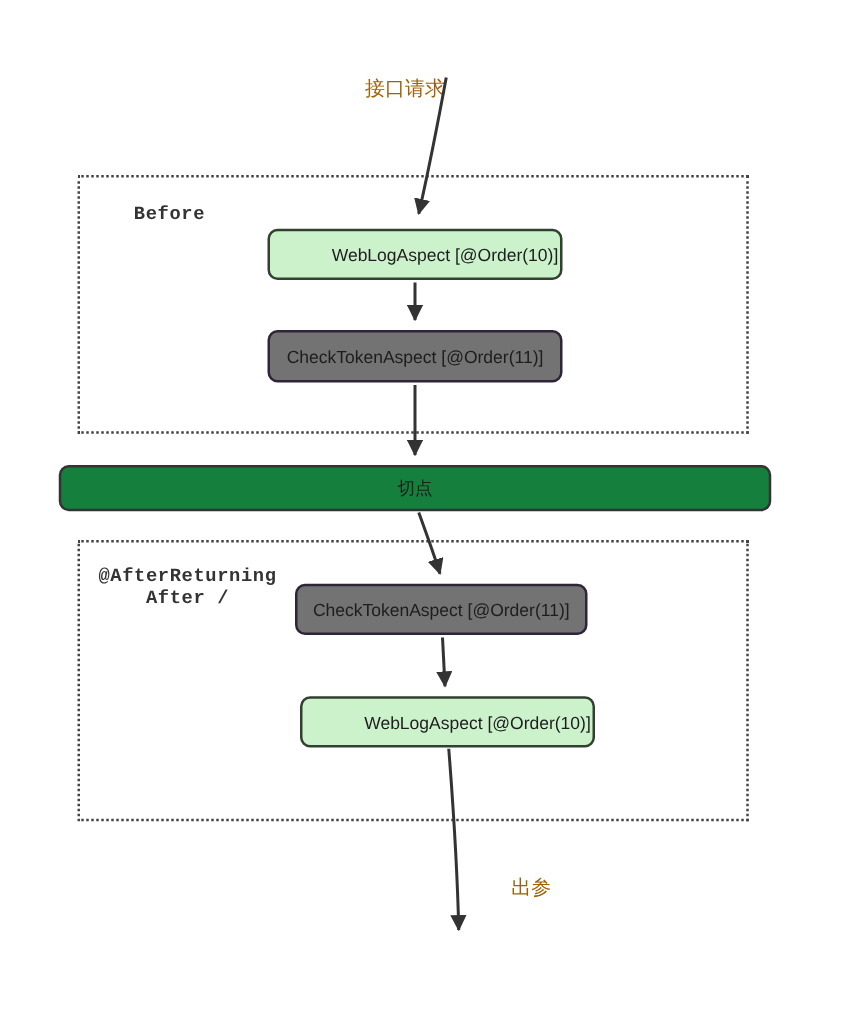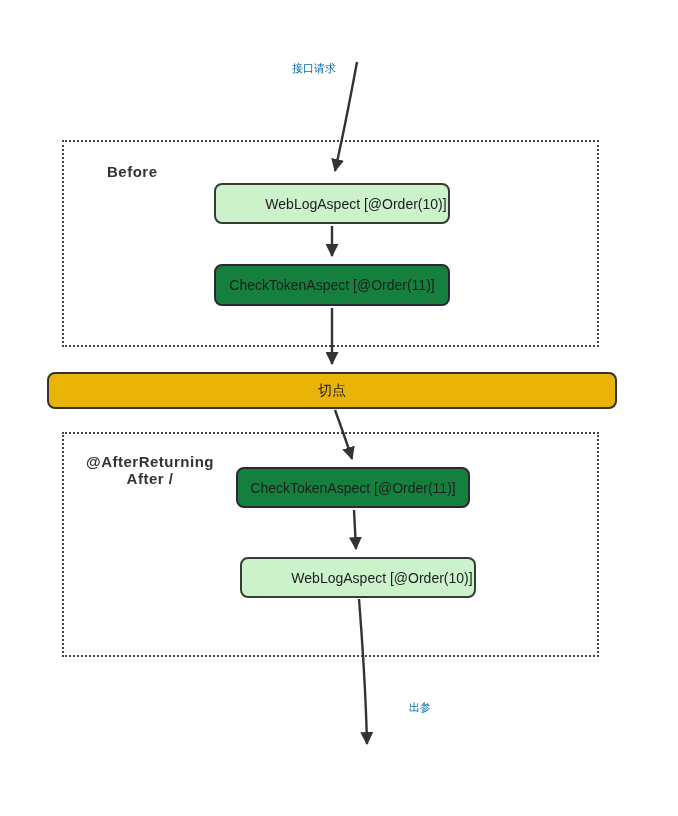--- a/index.html
+++ b/index.html
@@ -25,60 +25,61 @@
     z-index: 1;
   }
   .section-before { left: 62px; top: 140px; width: 533px; height: 203px; }
   .section-after  { left: 62px; top: 432px; width: 533px; height: 221px; }
   .section-label {
     position: absolute;
     font-weight: bold;
     font-size: 15px;
     color: #333333;
     letter-spacing: 0.5px;
+    font-family: Liberation Mono, monospace;
   }
   .label-before { left: 43px; top: 21px; }
   .label-after  { left: 5px;  top: 19px; width: 162px; text-align: center; line-height: 17px; }
   .node {
     position: absolute;
     border: 2px solid #333333;
     border-radius: 8px;
     display: flex;
     align-items: center;
     justify-content: center;
     font-size: 14px;
     color: #1d1d1d;
     z-index: 3;
     box-sizing: border-box;
   }
   .node-green  { background: #ccf2cc; border-color: #31402f; padding-left: 48px; }
-  .node-purple { background: #15803d; border-color: #2f2438; }
+  .node-purple { background: #737373; border-color: #2f2438; }
   .node-g1 { left: 214px; top: 183px; width: 236px; height: 41px; }
   .node-p1 { left: 214px; top: 264px; width: 236px; height: 42px; }
   .node-p2 { left: 236px; top: 467px; width: 234px; height: 41px; }
   .node-g2 { left: 240px; top: 557px; width: 236px; height: 41px; }
   .pointcut {
     position: absolute;
     left: 47px; top: 372px;
     width: 570px; height: 37px;
-    background: #eab308;
+    background: #15803d;
     border: 2px solid #333333;
     border-radius: 8px;
     display: flex;
     align-items: center;
     justify-content: center;
     font-size: 14px;
     color: #1d1d1d;
     z-index: 3;
     box-sizing: border-box;
   }
   .flow-label {
     position: absolute;
-    font-size: 11px;
-    color: #0369a1;
+    font-size: 16px;
+    color: #a16207;
     z-index: 4;
   }
   .lbl-request { left: 292px; top: 61px; }
   .lbl-output  { left: 409px; top: 700px; }
   .watermark { position: absolute; z-index: 6; }
 </style>
 </head>
 <body>
 
 <div class="canvas">

